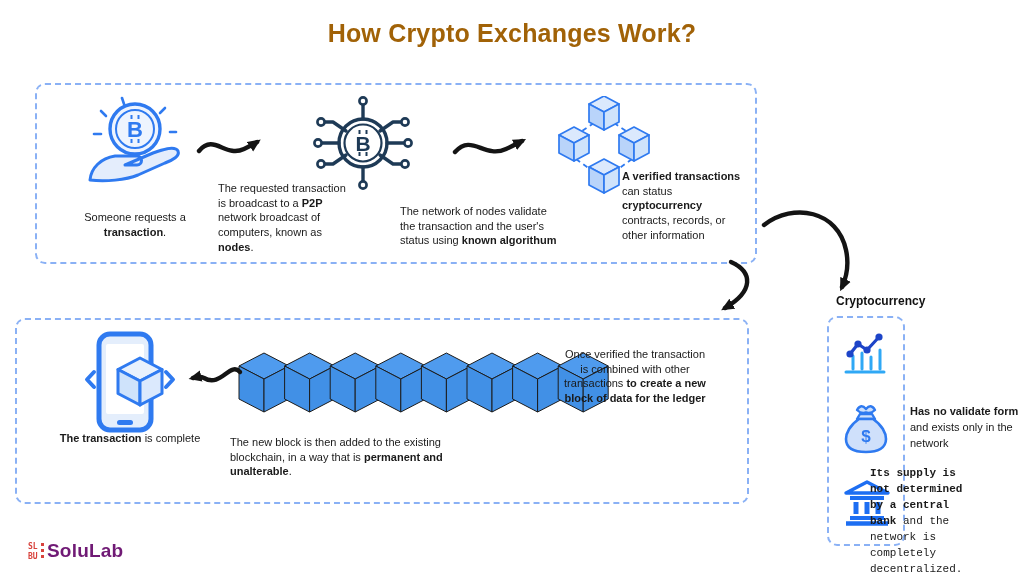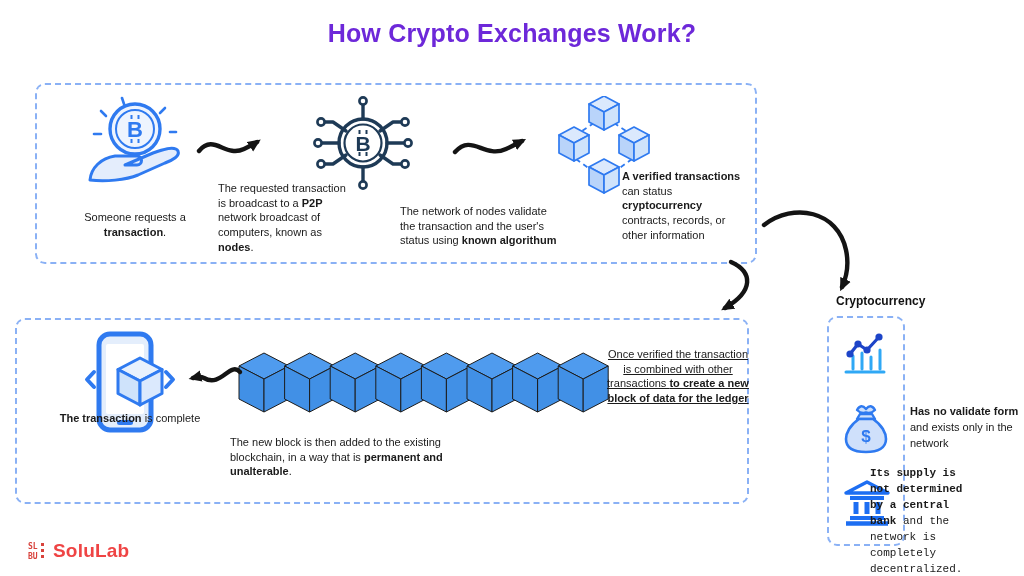--- a/index.html
+++ b/index.html
@@ -8,26 +8,26 @@
     font-family:"Liberation Sans","DejaVu Sans",sans-serif;color:#1a1a1a;
   }
   .abs{position:absolute;}
   .txt{font-size:11px;line-height:1.33;color:#1a1a1a;}
   .txt b{font-weight:700;}
   .center{text-align:center;}
   .dashedbox{
     border:2px dashed #8ab1f5;border-radius:10px;background:transparent;
   }
   #title{
-    left:0;right:0;top:19px;text-align:center;font-size:25px;font-weight:700;color:#6d28d9;
+    left:0;right:0;top:19px;text-align:center;font-size:25px;font-weight:700;color:#a16207;
     letter-spacing:.2px;
   }
   #crypto-label{font-size:12px;font-weight:700;color:#111;}
-  #logo{left:28px;top:540px;display:flex;align-items:center;gap:6px;}
-  #logo .brand{font-size:19px;font-weight:600;color:#ef4444;letter-spacing:.2px;}
+  #logo{left:28px;top:540px;display:flex;align-items:center;}
+  #logo .brand{font-size:19px;font-weight:600;color:#701a75;letter-spacing:.2px;}
   svg{display:block;}
 </style>
 </head>
 <body>
 
 <div id="page">
 
   <div id="title" class="abs">How Crypto Exchanges Work?</div>
 
   <div class="abs dashedbox" style="left:35px;top:83px;width:718px;height:177px;"></div>
@@ -183,21 +183,21 @@
       <rect x="39" y="92" width="16" height="5" rx="2.5" fill="#2f7af0"></rect>
       <polyline points="16,44 9,51.5 16,59" fill="none" stroke="#2f7af0" stroke-width="4" stroke-linecap="round" stroke-linejoin="round"></polyline>
       <polyline points="88,44 95,51.5 88,59" fill="none" stroke="#2f7af0" stroke-width="4" stroke-linecap="round" stroke-linejoin="round"></polyline>
       <g stroke="#2f7af0" stroke-width="3" stroke-linejoin="round">
         <polygon points="62,30 84,41.5 62,53 40,41.5" fill="#e8f1fd"></polygon>
         <polygon points="40,41.5 62,53 62,77 40,65.5" fill="#cfe3fb"></polygon>
         <polygon points="62,53 84,41.5 84,65.5 62,77" fill="#dbe9fd"></polygon>
       </g>
     </svg>
   </div>
-  <div class="abs txt center" style="left:45px;top:411px;width:170px;">
+  <div class="abs txt center" style="left:45px;top:431px;width:170px;">
     <b>The transaction</b><span> is complete</span>
   </div>
 
   <div class="abs" style="left:238px;top:352px;">
     <svg width="372" height="62" viewBox="0 0 372 62">
       <defs>
         <g id="isocube">
           <polygon points="26,1 51,14 26,27 1,14" fill="#4f9bee" stroke="#1c1c1c" stroke-width="1" stroke-linejoin="round"></polygon>
           <polygon points="1,14 26,27 26,60 1,47" fill="#4190e6" stroke="#1c1c1c" stroke-width="1" stroke-linejoin="round"></polygon>
           <polygon points="26,27 51,14 51,47 26,60" fill="#4190e6" stroke="#1c1c1c" stroke-width="1" stroke-linejoin="round"></polygon>
@@ -211,21 +211,21 @@
       <use href="#isocube" x="228"></use>
       <use href="#isocube" x="273.6"></use>
       <use href="#isocube" x="319.2"></use>
     </svg>
   </div>
 
   <div class="abs txt" style="left:230px;top:435px;width:226px;">
     <span>The new block is then added to the existing blockchain, in a way that is </span><b>permanent and unalterable</b><span>.</span>
   </div>
 
-  <div class="abs txt center" style="left:607px;top:347px;width:142px;text-decoration:underline;">
+  <div class="abs txt center" style="left:564px;top:347px;width:142px;">
     <span>Once verified the transaction is combined with other transactions </span><b>to create a new block of data for the ledger</b>
   </div>
 
   <svg class="abs" style="left:0;top:0;pointer-events:none;" width="1024" height="576" viewBox="0 0 1024 576">
     <defs>
       <marker id="ah" viewBox="0 0 10 10" refX="6.5" refY="5" markerWidth="13" markerHeight="13" markerUnits="userSpaceOnUse" orient="auto">
         <path d="M0,0.6 L10,5 L0,9.4 Z" fill="#141414"></path>
       </marker>
     </defs>
     <g fill="none" stroke="#141414" stroke-width="4.4" stroke-linecap="round">

